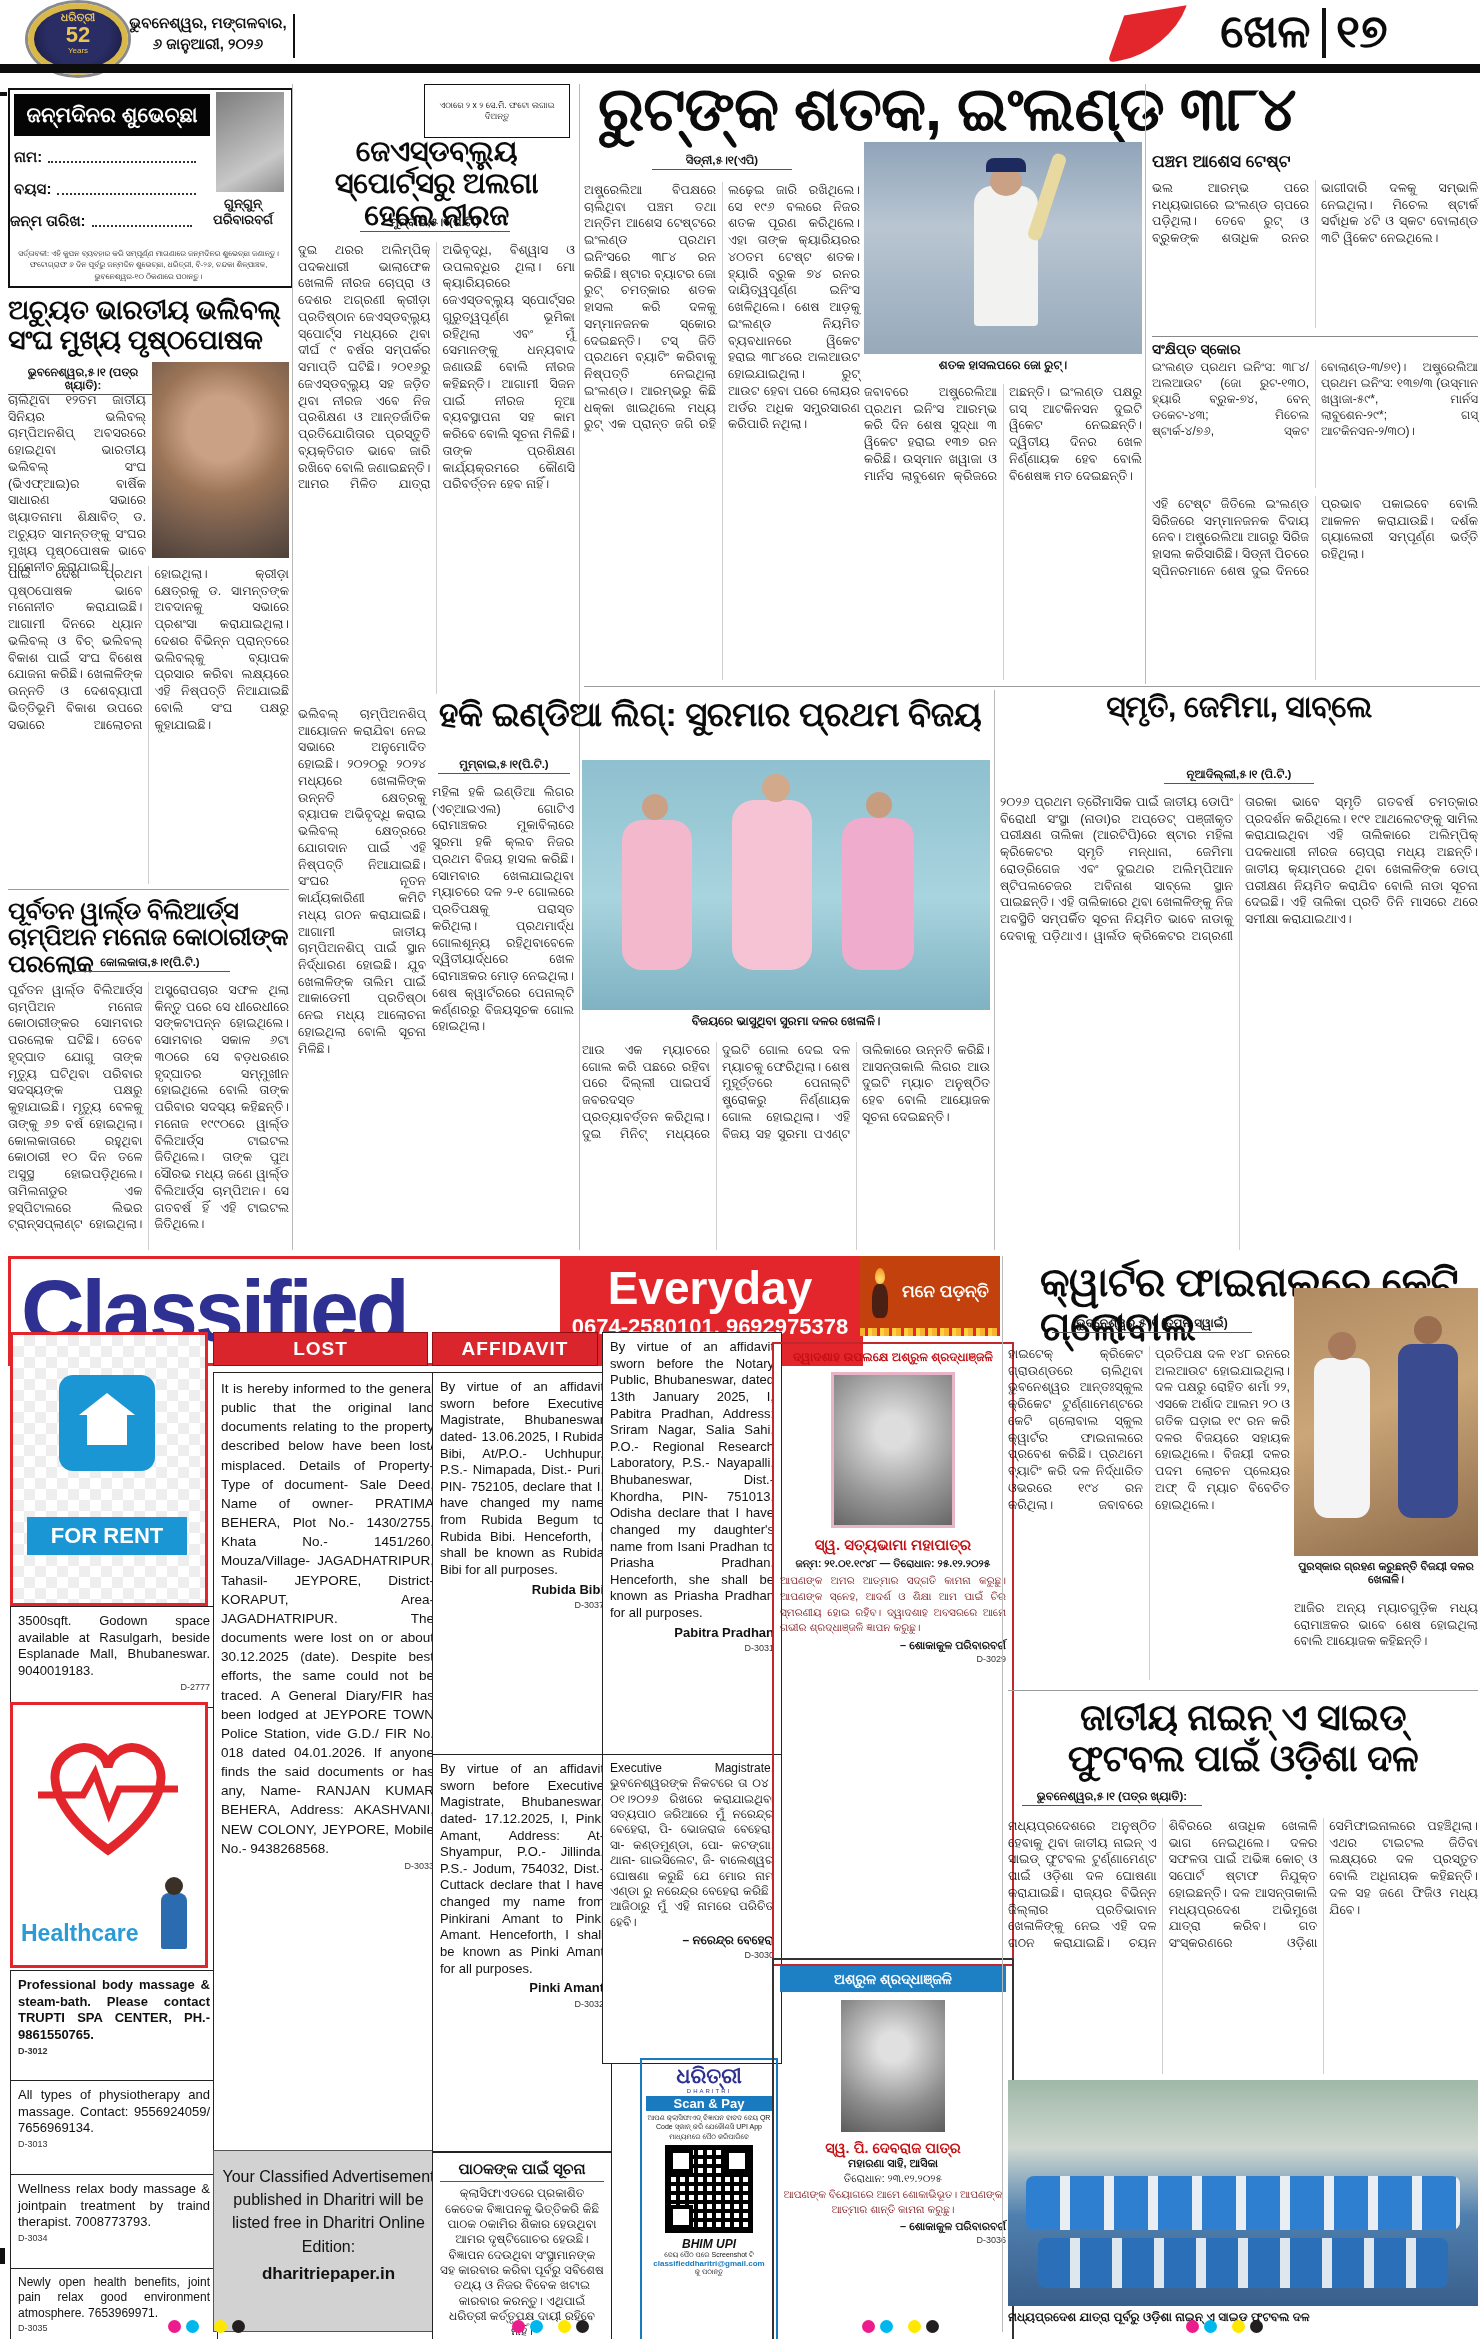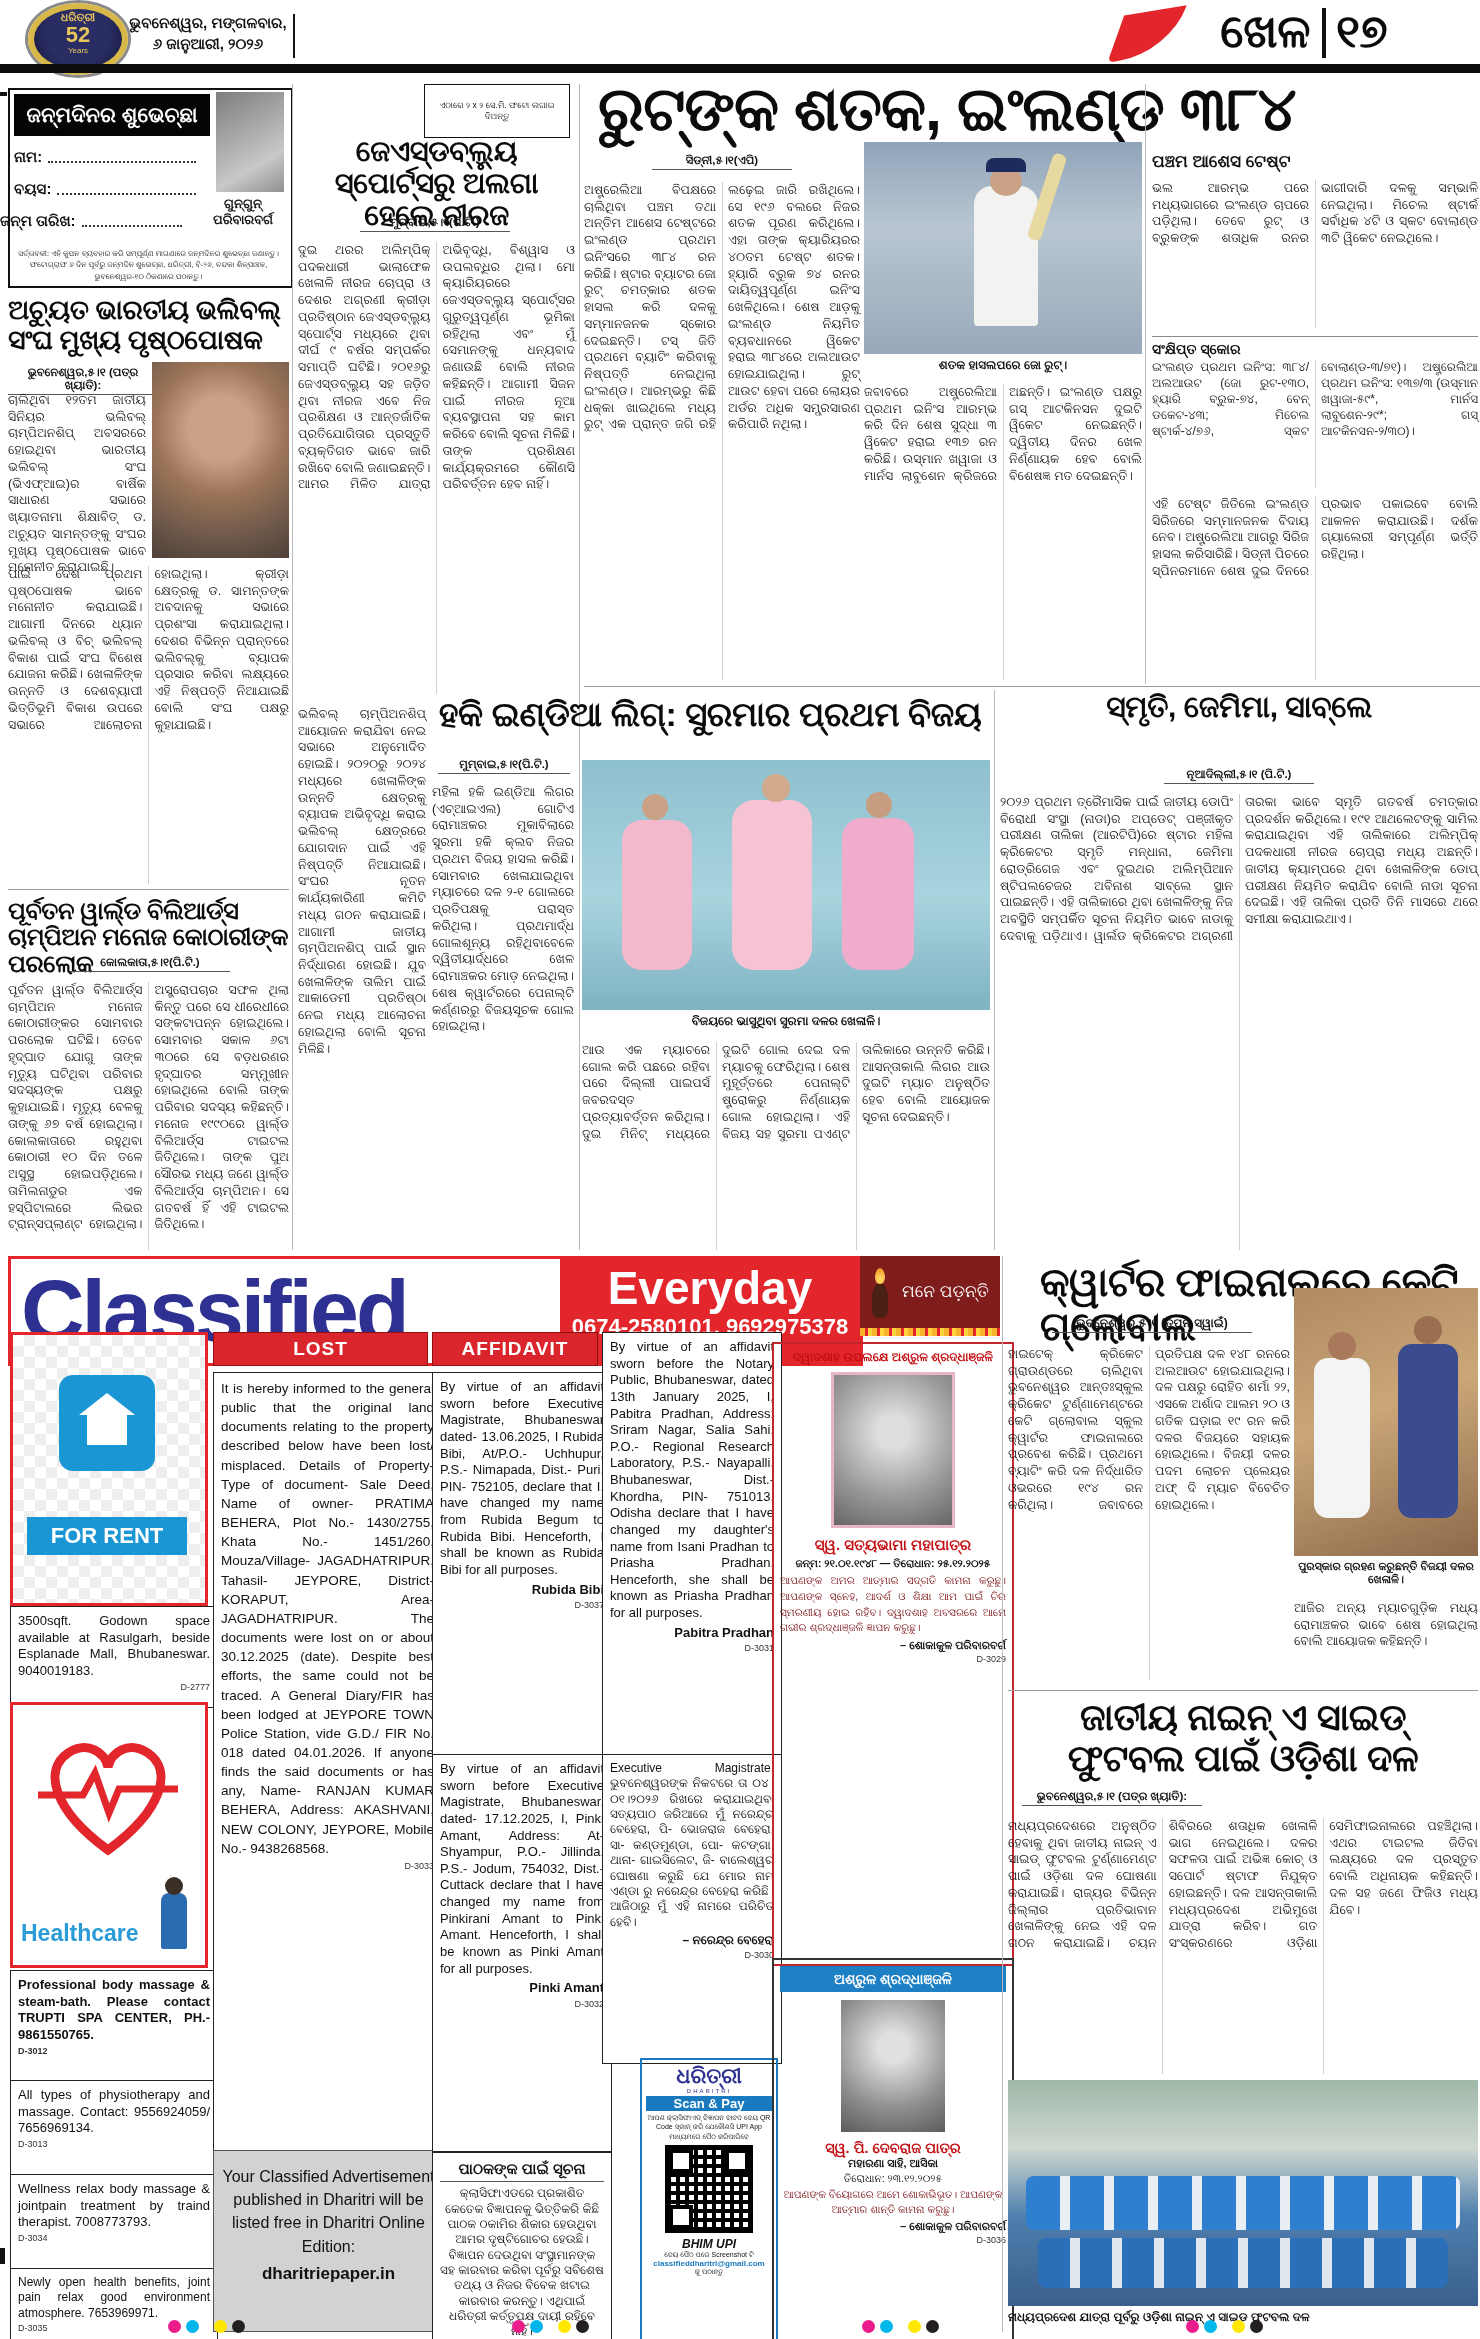--- a/index.html
+++ b/index.html
@@ -28,21 +28,21 @@
   
   .cl-banner{border:3px solid #e3262c;display:flex;background:#fff;}
   .cl-title{color:#2e3192;font-weight:800;font-size:88px;letter-spacing:-3px;line-height:.95;}
   .cl-right{background:#e3262c;color:#fff;text-align:center;}
   .adbox{border:1.5px solid #222;padding:6px 7px;font-size:13px;line-height:1.28;text-align:justify;background:#fff;}
   .adhdr{background:#d9252b;color:#fff;font-weight:800;text-align:center;font-size:19px;
          border:1.5px solid #8e0f12;letter-spacing:1px;}
   .adid{font-size:9px;text-align:right;color:#333;margin-top:2px;}
   .sign{text-align:right;font-weight:bold;margin-top:3px;}
   .graybox{background:#d2d2d2;border:1.5px solid #555;text-align:center;font-size:16px;line-height:1.45;padding:14px 8px;}
-  .mheader{background:#7f1d1d;color:#fff;font-weight:normal;display:flex;align-items:center;}
+  .mheader{background:#c2410c;color:#fff;font-weight:bold;display:flex;align-items:center;}
   .fringe{background:repeating-linear-gradient(90deg,#f7b32b 0 5px,#e3262c 5px 8px,#ffd23e 8px 12px);}
   .memo{border:2px solid #c2272d;padding:6px;text-align:center;}
   .memo2{border:2px solid #333;padding:6px;text-align:center;}
   .memoname{color:#c40f12;font-weight:bold;}
   .qrbox{border:2px solid #1a7abf;text-align:center;padding:4px;}
   .qr{background:
       repeating-linear-gradient(0deg,#000 0 4px,transparent 4px 9px),
       repeating-linear-gradient(90deg,#000 0 4px,#fff 4px 9px);border:2px solid #000;position:relative;}
   .qr i{position:absolute;width:16px;height:16px;background:#fff;border:4px solid #000;}
   .dot{width:13px;height:13px;border-radius:50%;position:absolute;}
@@ -84,21 +84,21 @@
     <div>ପରିବାରବର୍ଗ</div>
   </div>
   <div class="abs frow" style="left:14px;top:148px;width:184px;">
     <span>ନାମ:</span>
       <span class="dotted"></span>
   </div>
   <div class="abs frow" style="left:14px;top:180px;width:184px;">
     <span>ବୟସ:</span>
       <span class="dotted"></span>
   </div>
-  <div class="abs frow" style="left:0;top:212px;width:184px;">
+  <div class="abs frow" style="left:10px;top:212px;width:184px;">
     <span>ଜନ୍ମ ତାରିଖ:</span>
       <span class="dotted"></span>
   </div>
   <div class="abs" style="left:12px;top:248px;width:273px;font-size:7.6px;text-align:center;line-height:1.5;color:#222;">ସର୍ତ୍ତାବଳୀ: ଏହି କୁପନ ବ୍ୟବହାର କରି ସମ୍ପୂର୍ଣ୍ଣ ମାଗଣାରେ ଜନ୍ମଦିନର ଶୁଭେଚ୍ଛା ଜଣାନ୍ତୁ। ଫଟୋଗ୍ରାଫ ୬ ଦିନ ପୂର୍ବରୁ ଜନ୍ମଦିନ ଶୁଭେଚ୍ଛା, ଧରିତ୍ରୀ, ବି-୨୬, ଚନ୍ଦକା ଶିଳ୍ପାଞ୍ଚଳ, ଭୁବନେଶ୍ୱର-୧୦ ଠିକଣାରେ ପଠାନ୍ତୁ।</div>
   <div class="abs" style="left:424px;top:84px;width:140px;height:48px;border:1.5px solid #111;font-size:8.5px;text-align:center;display:flex;align-items:center;justify-content:center;padding:2px;">ଏଠାରେ ୨ x ୨ ସେ.ମି. ଫଟୋ ଲଗାଇ ଦିଅନ୍ତୁ</div>
 
   <div class="abs hl" style="left:8px;top:296px;width:281px;font-size:27px;">ଅଚ୍ୟୁତ ଭାରତୀୟ ଭଲିବଲ୍‌ ସଂଘ ମୁଖ୍ୟ ପୃଷ୍ଠପୋଷକ</div>
   <div class="abs dl" style="left:8px;top:366px;width:150px;">ଭୁବନେଶ୍ୱର,୫।୧ (ପତ୍ର ଖ୍ୟାତି):</div>
   <div class="abs photo" style="left:152px;top:362px;width:137px;height:196px;background:radial-gradient(circle at 50% 34%,#caa184 22%,#9b7457 45%,#6e584a 75%,#4e4038);"></div>
   <div class="abs bd" style="left:8px;top:392px;width:138px;height:168px;">ଚାଲିଥିବା ୧୨ତମ ଜାତୀୟ ସିନିୟର ଭଲିବଲ୍ ଚାମ୍ପିଅନଶିପ୍ ଅବସରରେ ହୋଇଥିବା ଭାରତୀୟ ଭଲିବଲ୍ ସଂଘ (ଭିଏଫ୍‌ଆଇ)ର ବାର୍ଷିକ ସାଧାରଣ ସଭାରେ ଖ୍ୟାତନାମା ଶିକ୍ଷାବିତ୍ ଡ. ଅଚ୍ୟୁତ ସାମନ୍ତଙ୍କୁ ସଂଘର ମୁଖ୍ୟ ପୃଷ୍ଠପୋଷକ ଭାବେ ମନୋନୀତ କରାଯାଇଛି।</div>

